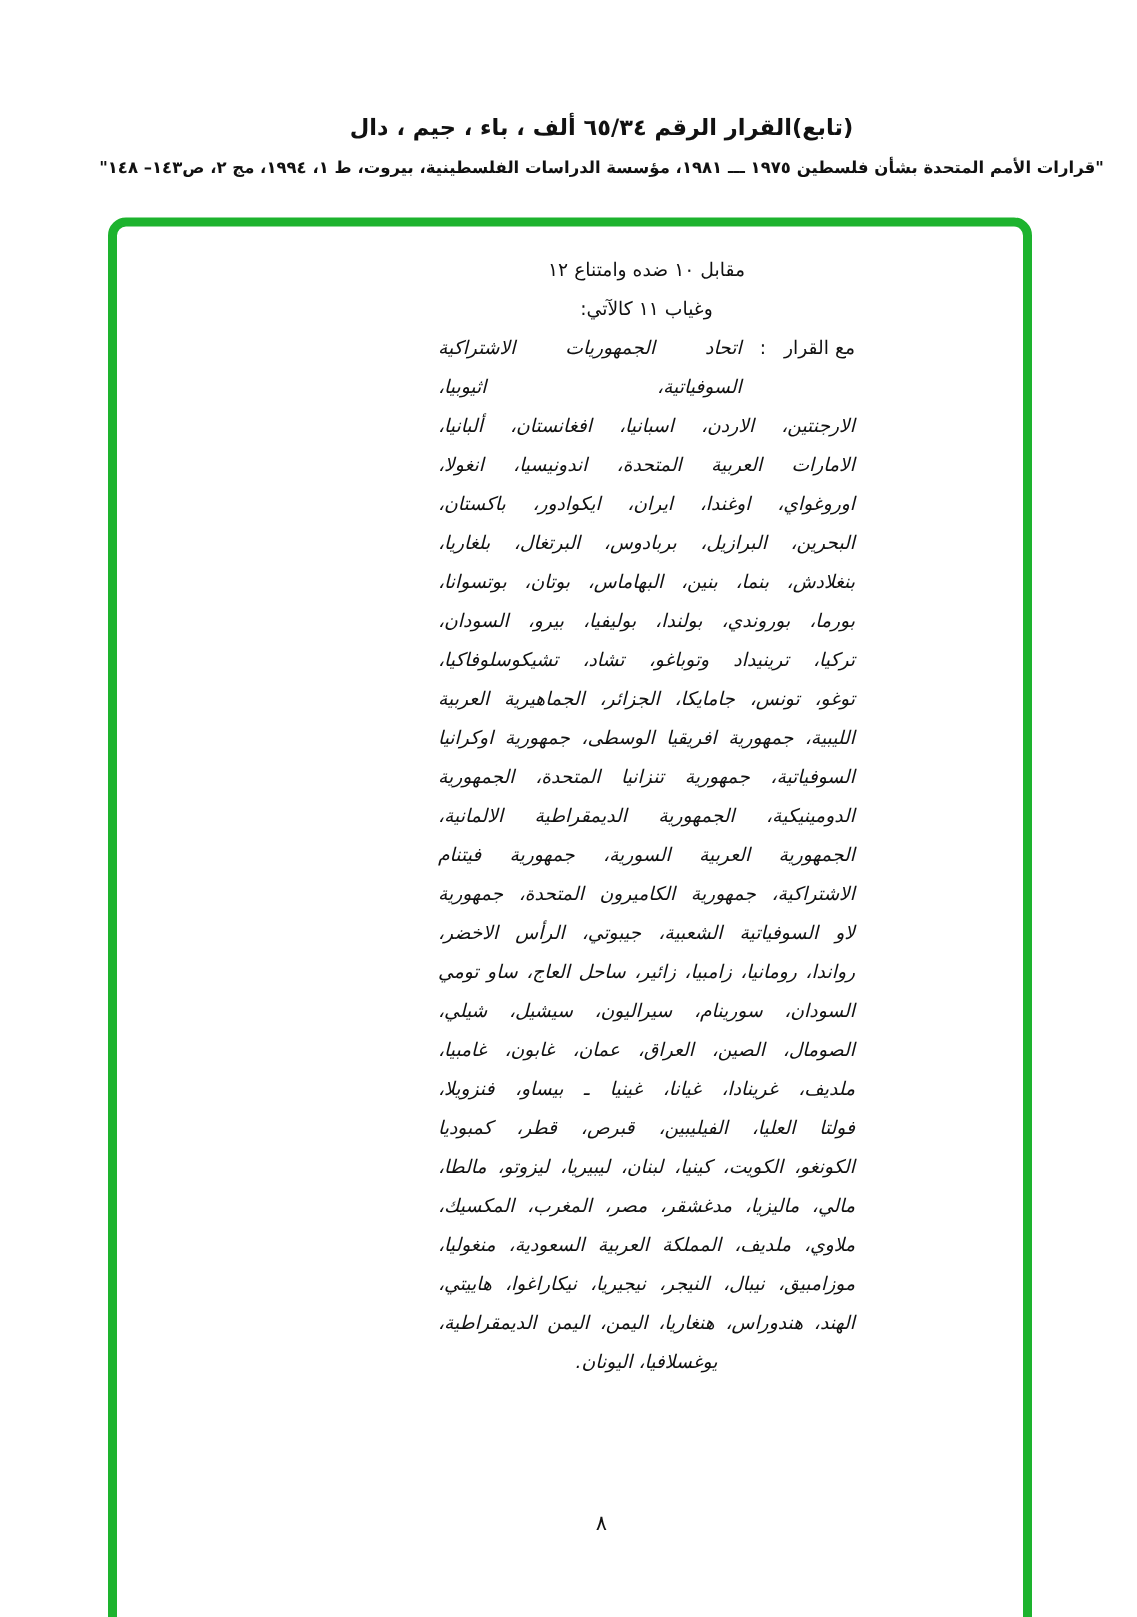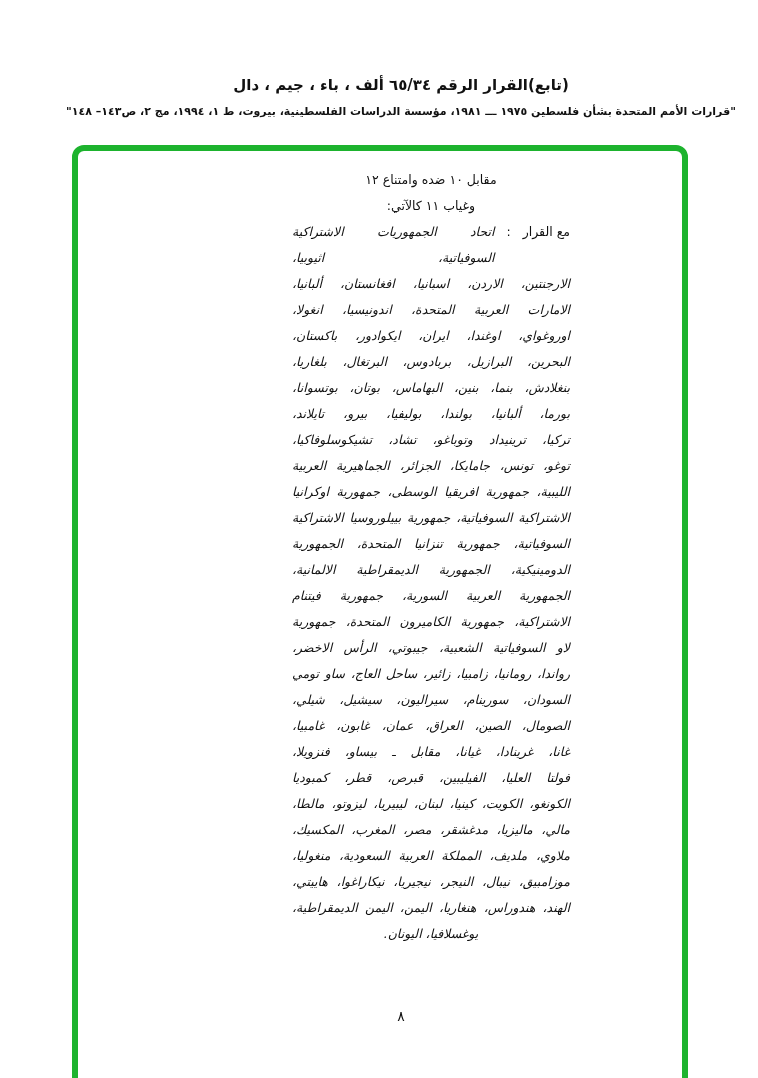--- a/index.html
+++ b/index.html
@@ -79,34 +79,33 @@
         <span class="vcolon">:</span>
         <span class="vfirst bline">اتحاد الجمهوريات الاشتراكية السوفياتية، اثيوبيا،</span>
       </div>
 
       <div id="country-list">
           <div class="bline">الارجنتين، الاردن، اسبانيا، افغانستان، ألبانيا،</div>
           <div class="bline">الامارات العربية المتحدة، اندونيسيا، انغولا،</div>
           <div class="bline">اوروغواي، اوغندا، ايران، ايكوادور، باكستان،</div>
           <div class="bline">البحرين، البرازيل، بربادوس، البرتغال، بلغاريا،</div>
           <div class="bline">بنغلادش، بنما، بنين، البهاماس، بوتان، بوتسوانا،</div>
-          <div class="bline">بورما، ألبانيا، بولندا، بوليفيا، بيرو، تايلاند،</div>
+          <div class="bline">بورما، بوروندي، بولندا، بوليفيا، بيرو، السودان،</div>
           <div class="bline">تركيا، ترينيداد وتوباغو، تشاد، تشيكوسلوفاكيا،</div>
           <div class="bline">توغو، تونس، جامايكا، الجزائر، الجماهيرية العربية</div>
           <div class="bline">الليبية، جمهورية افريقيا الوسطى، جمهورية اوكرانيا</div>
-          <div class="bline">الاشتراكية السوفياتية، جمهورية بييلوروسيا الاشتراكية</div>
           <div class="bline">السوفياتية، جمهورية تنزانيا المتحدة، الجمهورية</div>
           <div class="bline">الدومينيكية، الجمهورية الديمقراطية الالمانية،</div>
           <div class="bline">الجمهورية العربية السورية، جمهورية فيتنام</div>
           <div class="bline">الاشتراكية، جمهورية الكاميرون المتحدة، جمهورية</div>
           <div class="bline">لاو السوفياتية الشعبية، جيبوتي، الرأس الاخضر،</div>
           <div class="bline">رواندا، رومانيا، زامبيا، زائير، ساحل العاج، ساو تومي</div>
           <div class="bline">السودان، سورينام، سيراليون، سيشيل، شيلي،</div>
           <div class="bline">الصومال، الصين، العراق، عمان، غابون، غامبيا،</div>
-          <div class="bline">غانا، غرينادا، غيانا، مقابل ـ بيساو، فنزويلا،</div>
+          <div class="bline">ملديف، غرينادا، غيانا، غينيا ـ بيساو، فنزويلا،</div>
           <div class="bline">فولتا العليا، الفيليبين، قبرص، قطر، كمبوديا</div>
           <div class="bline">الكونغو، الكويت، كينيا، لبنان، ليبيريا، ليزوتو، مالطا،</div>
           <div class="bline">مالي، ماليزيا، مدغشقر، مصر، المغرب، المكسيك،</div>
           <div class="bline">ملاوي، ملديف، المملكة العربية السعودية، منغوليا،</div>
           <div class="bline">موزامبيق، نيبال، النيجر، نيجيريا، نيكاراغوا، هاييتي،</div>
           <div class="bline">الهند، هندوراس، هنغاريا، اليمن، اليمن الديمقراطية،</div>
           <div class="bline last">يوغسلافيا، اليونان.</div>
         </div>
 
     </div>

